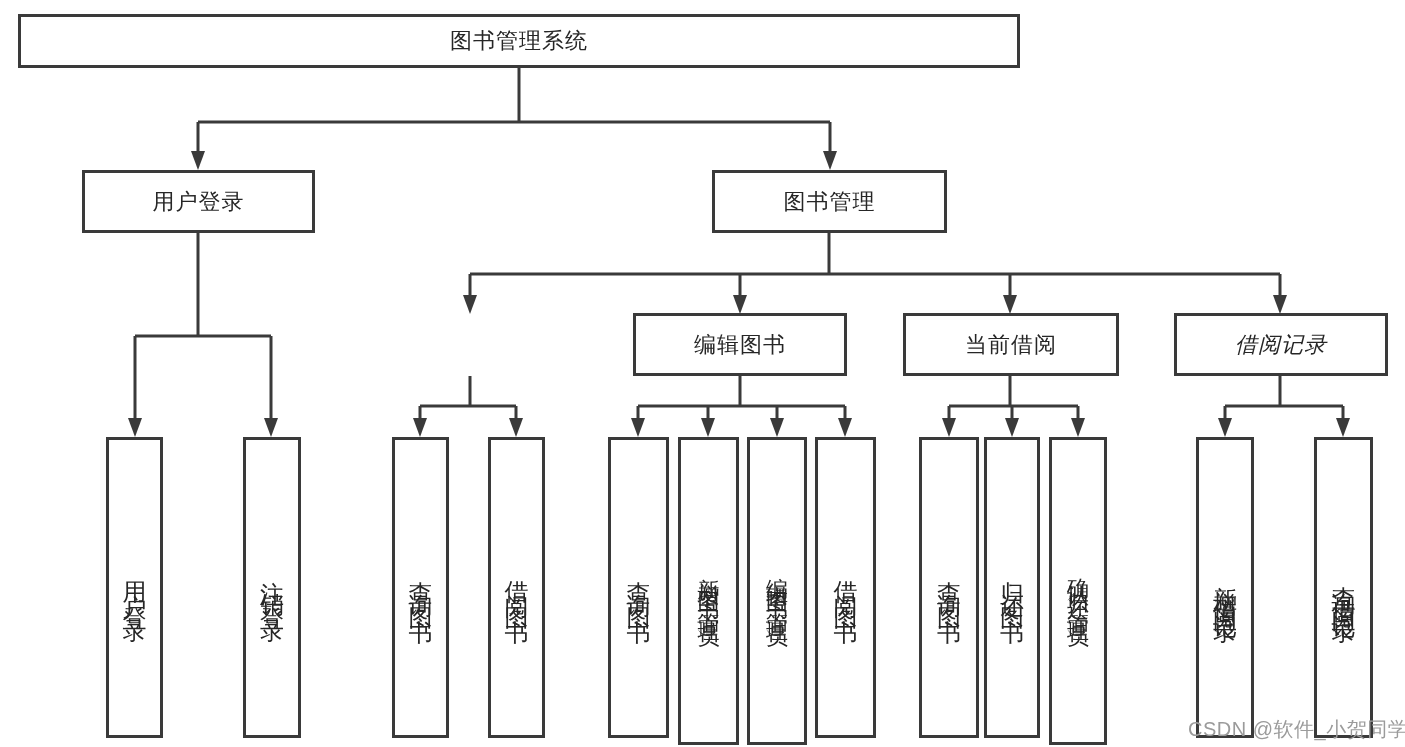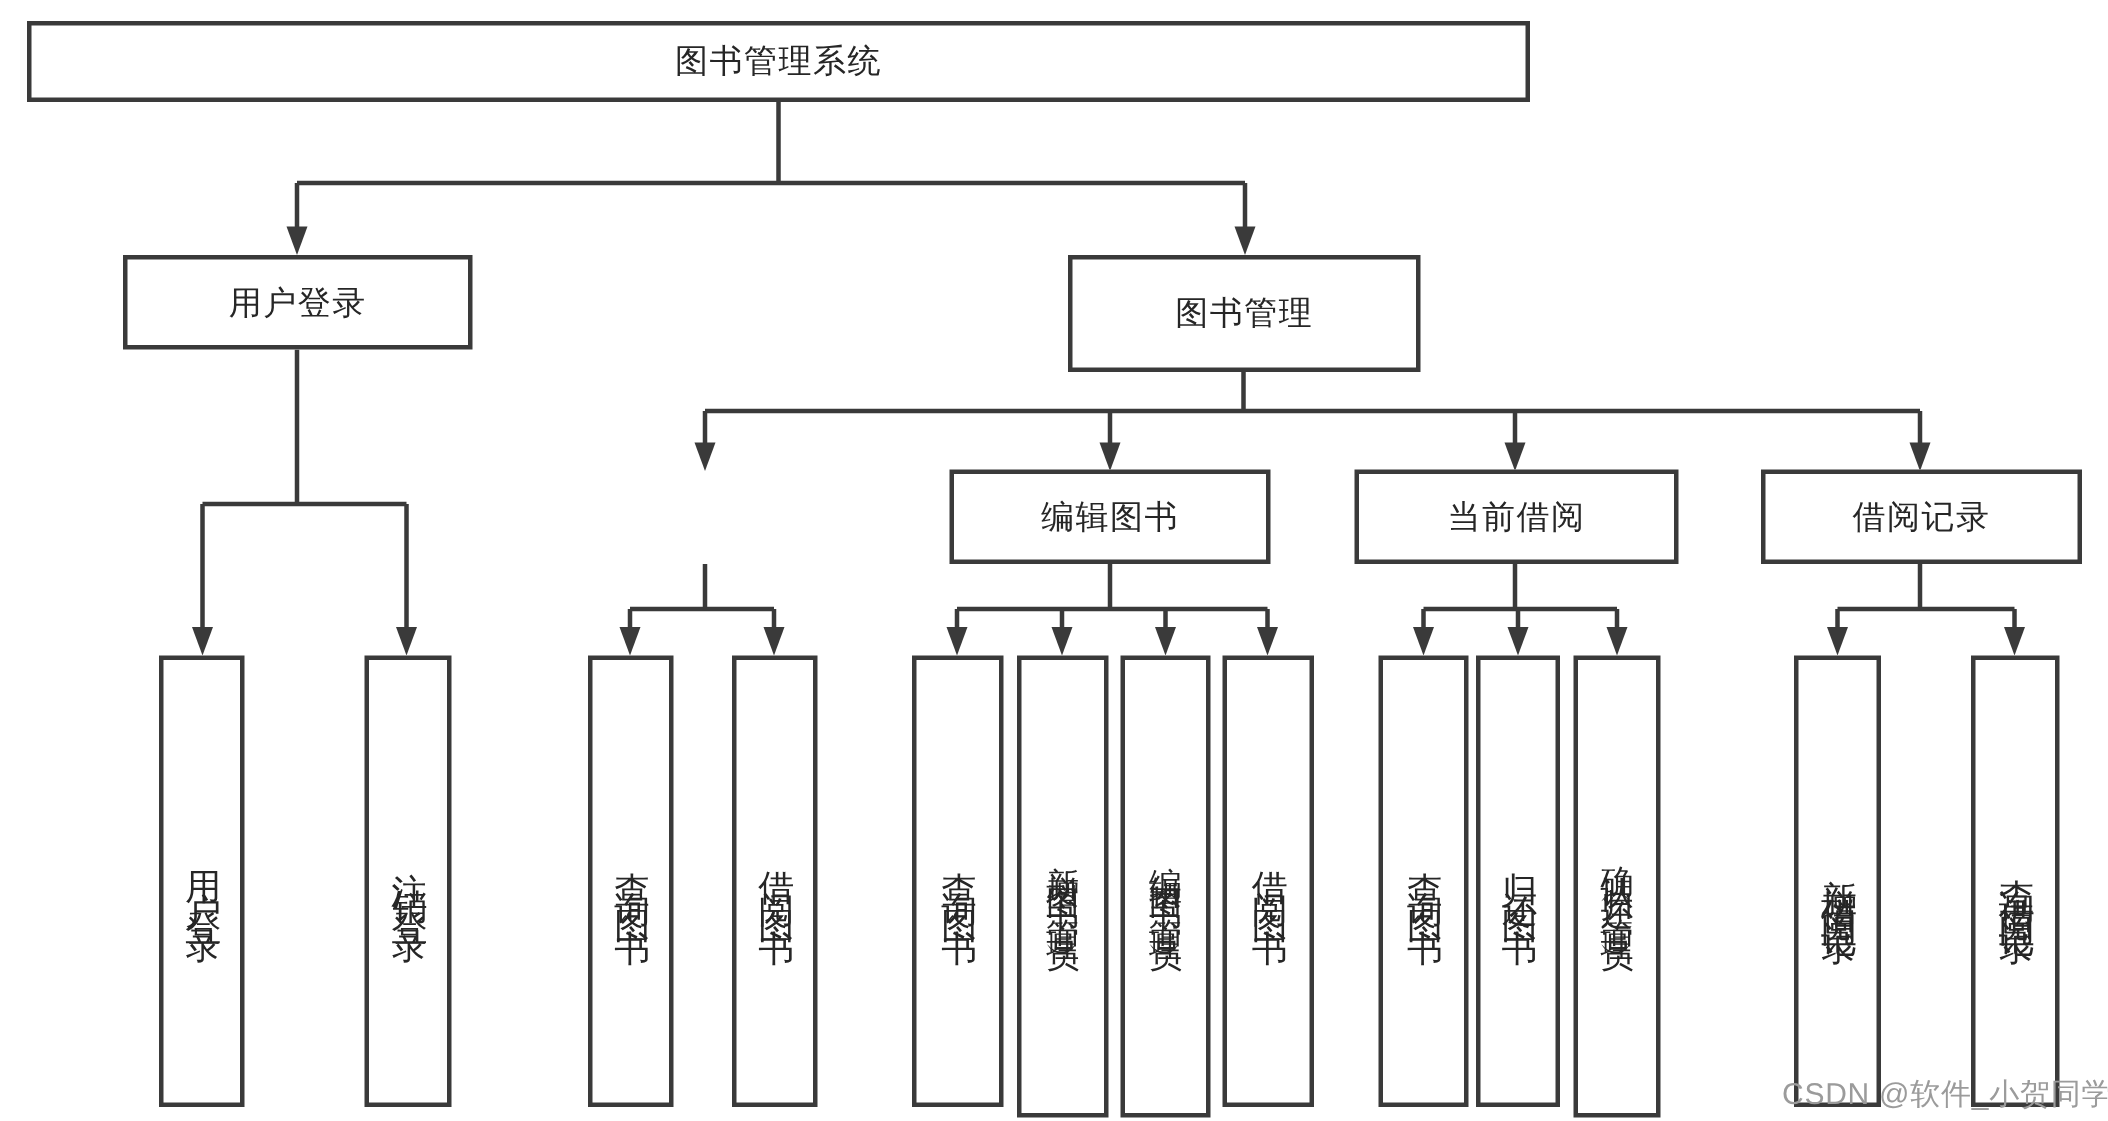--- a/index.html
+++ b/index.html
@@ -101,31 +101,31 @@
     </g>
   </svg>
 
   <div class="box hbox root-box" style="left:18px; top:14px; width:1002px; height:54px;">
     <span>图书管理系统</span>
   </div>
 
   <div class="box hbox" style="left:82px; top:170px; width:233px; height:63px;">
     <span>用户登录</span>
   </div>
-  <div class="box hbox" style="left:712px; top:170px; width:235px; height:78px;">
+  <div class="box hbox" style="left:712px; top:170px; width:235px; height:63px;">
     <span>图书管理</span>
   </div>
 
   <div class="box hbox" style="left:633px; top:313px; width:214px; height:63px;">
     <span>编辑图书</span>
   </div>
   <div class="box hbox" style="left:903px; top:313px; width:216px; height:63px;">
     <span>当前借阅</span>
   </div>
-  <div class="box hbox" style="left:1174px; top:313px; width:214px; height:63px;">
+  <div class="box hbox" style="left:1174px; top:313px; width:214px; height:63px;font-style:italic;">
     <span>借阅记录</span>
   </div>
 
   <div class="box leaf" style="left:106px; top:437px; width:57px; height:301px;">
     <span>用户登录</span>
   </div>
   <div class="box leaf" style="left:243px; top:437px; width:58px; height:301px;">
     <span>注销登录</span>
   </div>
 

